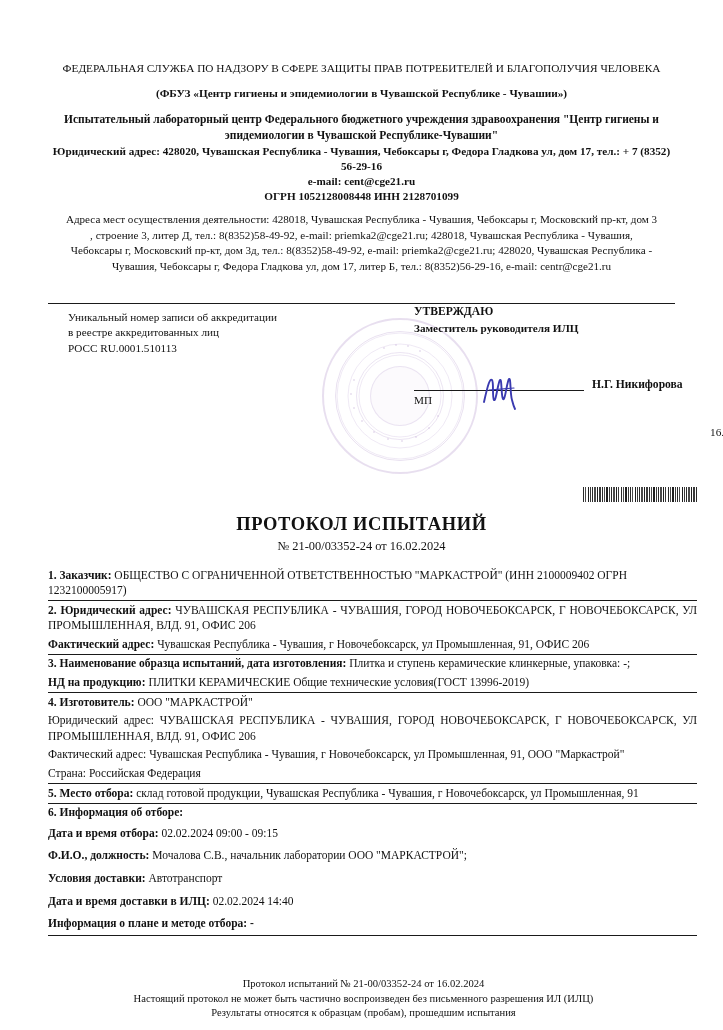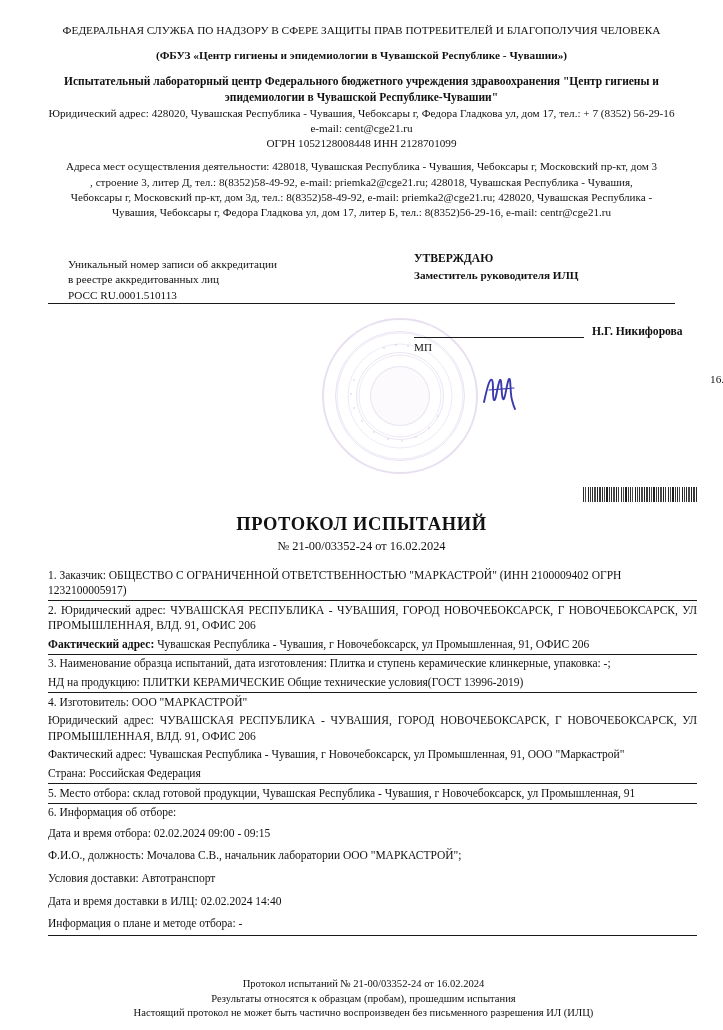--- a/index.html
+++ b/index.html
@@ -17,21 +17,21 @@
     width: 723px;
     height: 1030px;
     margin: 0 auto;
     background: #ffffff;
     overflow: hidden;
     box-sizing: border-box;
   }
 
   
   .header {
-    padding: 22px 48px 0 48px;
+    padding: 60px 48px 0 48px;
     text-align: center;
   }
   .hdr-agency {
     font-size: 11.3px;
     line-height: 16px;
     margin-bottom: 9px;
   }
   .hdr-inst {
     font-weight: bold;
     font-size: 11.4px;
@@ -44,20 +44,21 @@
     margin-bottom: 9px;
   }
   .hdr-ilc {
     font-weight: bold;
     font-size: 11.5px;
     line-height: 16.5px;
   }
   .hdr-addr {
     font-size: 11.2px;
     line-height: 15.2px;
+    font-weight: bold;
   }
   .hdr-gap {
     height: 8px;
   }
   .hdr-places {
     font-size: 11.1px;
     line-height: 15.4px;
     padding: 0 16px;
   }
 
@@ -225,21 +226,21 @@
   }
   .item {
     padding: 1.5px 0 1.5px 0;
     font-size: 11.5px;
     line-height: 15.6px;
   }
   .item.bordered {
     border-bottom: 1.1px solid #1a1a1a;
   }
   .lbl {
-    font-weight: normal;
+    font-weight: bold;
   }
   .just {
     text-align: justify;
     text-align-last: left;
   }
   .sub-row {
     font-size: 11.5px;
     line-height: 15.6px;
   }
   .sub-row .lbl-sm {
@@ -405,17 +406,17 @@
       <span>02.02.2024 14:40</span>
     </div>
     <div class="item bordered spaced">
       <span class="lbl">Информация о плане и методе отбора: -</span>
     </div>
 
   </div>
 
   <div class="footer">
     <div>Протокол испытаний № 21-00/03352-24 от 16.02.2024</div>
+    <div>Настоящий протокол не может быть частично воспроизведен без письменного разрешения ИЛ (ИЛЦ)</div>
     <div>Результаты относятся к образцам (пробам), прошедшим испытания</div>
-    <div>Настоящий протокол не может быть частично воспроизведен без письменного разрешения ИЛ (ИЛЦ)</div>
   </div>
 
 </div>
 
 </body></html>

